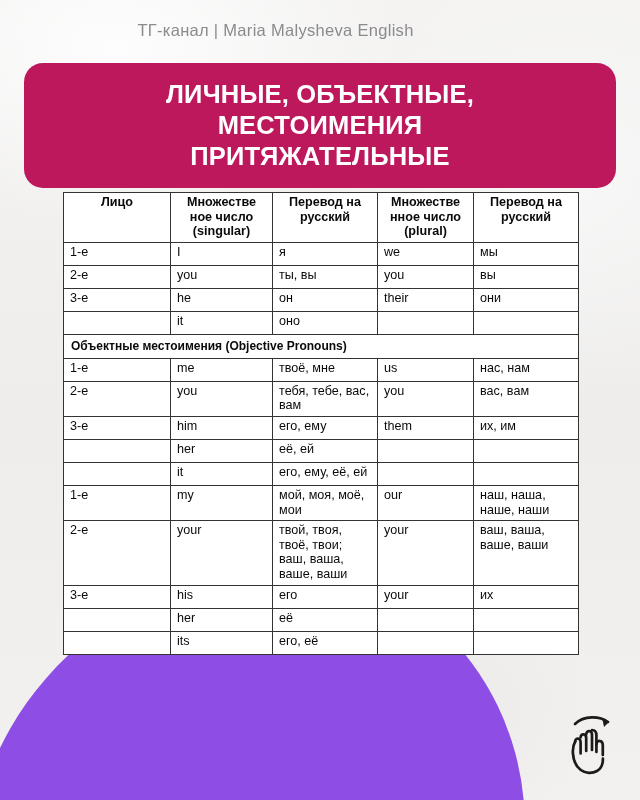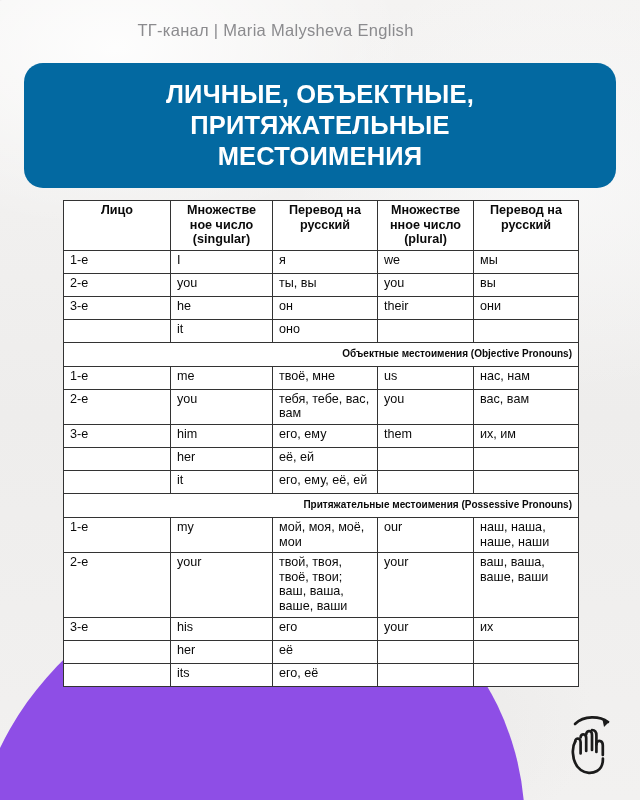--- a/index.html
+++ b/index.html
@@ -60,21 +60,21 @@
   }
 
   
   #title-banner {
     position: absolute;
     left: 24px;
     top: 63px;
     width: 592px;
     height: 125px;
     box-sizing: border-box;
-    background: #0369a1;
+    background: #be185d;
     border-radius: 19px;
     display: flex;
     flex-direction: column;
     align-items: center;
     justify-content: center;
     z-index: 4;
   }
   .title-line {
     color: #ffffff;
     font-weight: bold;
@@ -82,21 +82,21 @@
     line-height: 31px;
     letter-spacing: 0.2px;
     text-align: center;
     white-space: nowrap;
   }
 
   
   #pronoun-table-wrap {
     position: absolute;
     left: 63px;
-    top: 200px;
+    top: 192px;
     width: 501px;
     z-index: 5;
   }
   table.pronoun-table {
     width: 515px;
     border-collapse: collapse;
     background: #ffffff;
     table-layout: fixed;
     border: 1px solid #111;
   }
@@ -124,24 +124,24 @@
     line-height: 15.2px;
     padding: 5px 4px 7px 4px;
     vertical-align: top;
   }
   th.head-cell.left-head { vertical-align: top; }
 
   td.person-cell { font-size: 12.8px; margin-left: 13px; }
 
   tr.section-row td {
     font-weight: bold;
-    font-size: 10px;
+    font-size: 12px;
     line-height: 16px;
     padding: 3px 6px 4px 7px;
-    text-align: right;
+    text-align: left;
   }
 
   td.body-cell { min-height: 17px; }
   tr.data-row td { height: 17px; }
 
   
   #swipe-hand-icon {
     position: absolute;
     right: 24px;
     bottom: 16px;
@@ -153,22 +153,22 @@
 </head>
 <body>
 
 <div id="paper-texture"></div>
 <div id="wave-shape"></div>
 
 <div id="channel-credit">ТГ-канал | Maria Malysheva English</div>
 
 <div id="title-banner">
   <div class="title-line">ЛИЧНЫЕ, ОБЪЕКТНЫЕ,</div>
+  <div class="title-line">МЕСТОИМЕНИЯ</div>
   <div class="title-line">ПРИТЯЖАТЕЛЬНЫЕ</div>
-  <div class="title-line">МЕСТОИМЕНИЯ</div>
 </div>
 
 <div id="pronoun-table-wrap">
   <table class="pronoun-table">
     <colgroup>
       <col class="c-person">
         <col class="c-sing">
         <col class="c-sing-ru">
         <col class="c-plur">
         <col class="c-plur-ru">
@@ -257,23 +257,20 @@
           <td class="body-cell">её, ей</td>
           <td class="body-cell"></td>
           <td class="body-cell"></td>
         </tr>
         <tr class="data-row">
           <td class="body-cell person-cell"></td>
           <td class="body-cell">it</td>
           <td class="body-cell">его, ему, её, ей</td>
           <td class="body-cell"></td>
           <td class="body-cell"></td>
-        </tr>
-        <tr class="section-row">
-          <td colspan="5">Притяжательные местоимения (Possessive Pronouns)</td>
         </tr>
         <tr class="data-row">
           <td class="body-cell person-cell">1-е</td>
           <td class="body-cell">my</td>
           <td class="body-cell">мой, моя, моё, мои</td>
           <td class="body-cell">our</td>
           <td class="body-cell">наш, наша, наше, наши</td>
         </tr>
         <tr class="data-row">
           <td class="body-cell person-cell">2-е</td>

